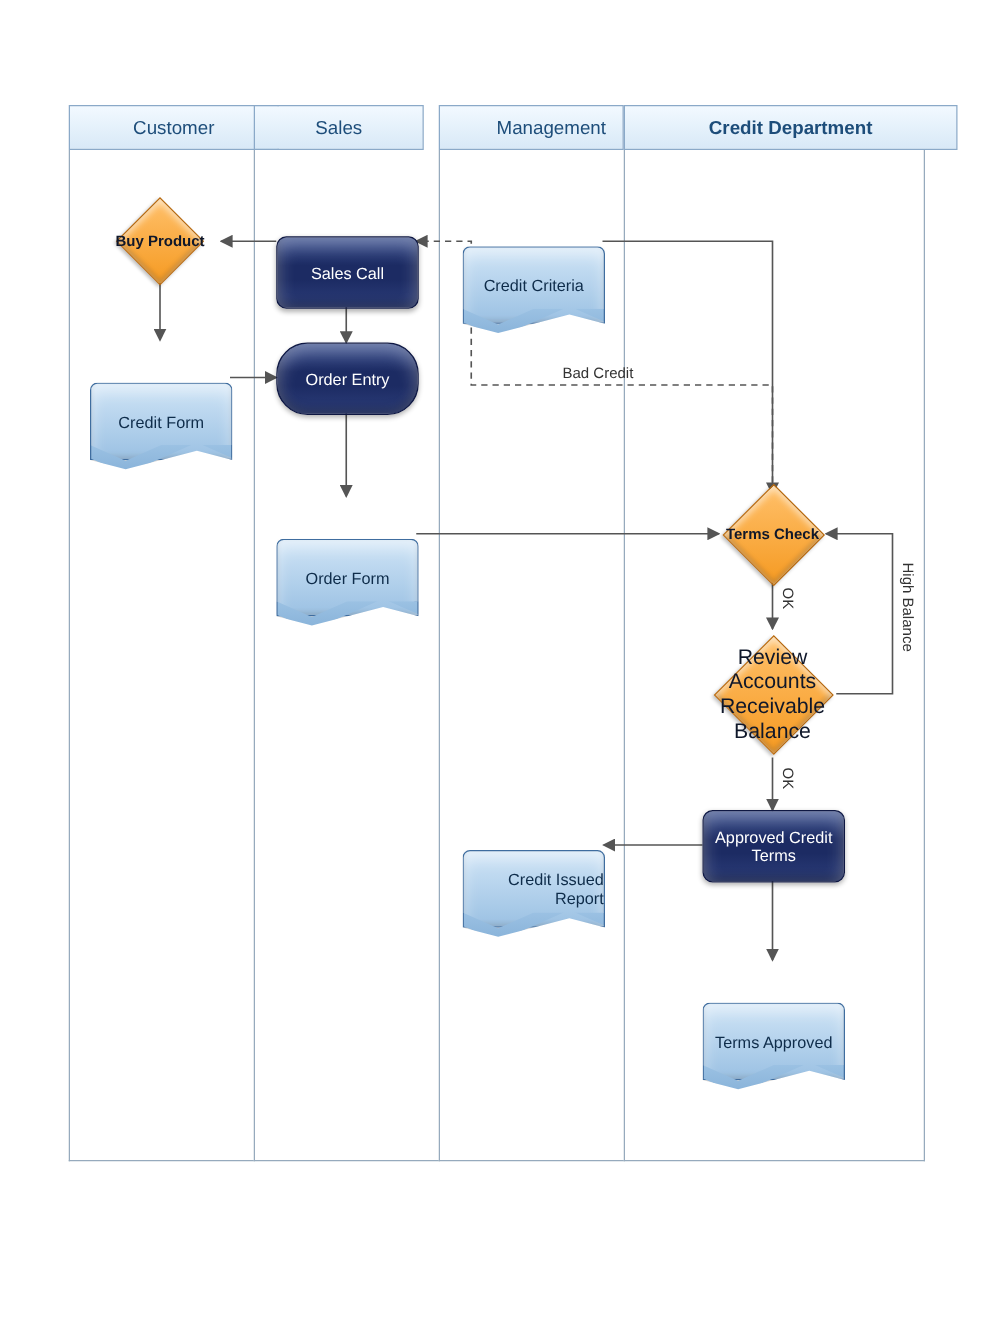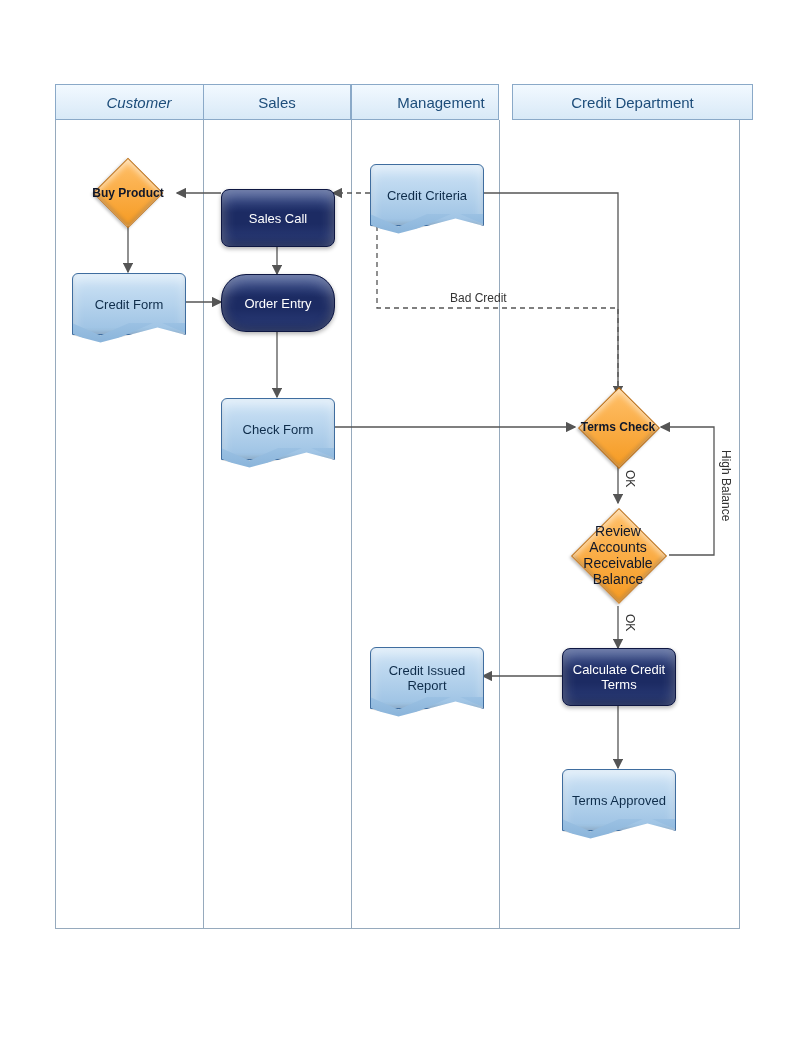--- a/index.html
+++ b/index.html
@@ -52,28 +52,29 @@
   }
   .doc-box {
     position: absolute;
     width: 112px;
     height: 60px;
     background: linear-gradient(#cfe4f6, #9bc1e3);
     border: 1px solid #3f6d9f;
     border-radius: 6px 6px 0 0;
     color: #0e2c4a;
     font-size: 13px;
-    text-align: center;
+    text-align: right;
     display: flex;
     align-items: center;
     justify-content: center;
     box-shadow: inset 0 6px 12px rgba(255,255,255,0.5),
                 inset 0 -2px 4px rgba(0,0,0,0.15),
                 0 2px 3px rgba(0,0,0,0.2);
     clip-path: polygon(0 0, 100% 0, 100% 100%, 75% 88%, 50% 100%, 25% 112%, 0 100%);
+    margin-top: 33px;
   }
   .doc-box::after{
     content:"";
     position:absolute;
     left:-1px; right:-1px; bottom:-10px; height:20px;
     background: linear-gradient(#9bc1e3,#8ab4da);
     border:1px solid #3f6d9f;
     border-top:none;
     border-radius:0 0 6px 6px;
     clip-path: polygon(0 0, 25% 60%, 50% 0, 75% -60%, 100% 0, 100% 50%, 75% -10%, 50% 50%, 25% 110%, 0 50%);
@@ -106,24 +107,24 @@
   svg.arrows {
     position: absolute;
     left: 0; top: 0;
     width: 794px; height: 1056px;
     pointer-events: none;
   }
 </style>
 </head>
 <body>
 
-<div class="lane-header" style="left:55px; width:168px;font-style:italic;">Customer</div>
-<div class="lane-header" style="left:203px; width:148px;">Sales</div>
+<div class="lane-header" style="left:55px; width:168px;">Customer</div>
+<div class="lane-header" style="left:203px; width:136px;">Sales</div>
 <div class="lane-header" style="left:351px; width:148px;padding-left:32px;">Management</div>
-<div class="lane-header" style="left:512px; width:241px;">Credit Department</div>
+<div class="lane-header" style="left:499px; width:267px;font-weight:bold;">Credit Department</div>
 
 <div class="lane-body" style="left:55px; width:148px;"></div>
 <div class="lane-body" style="left:203px; width:148px;"></div>
 <div class="lane-body" style="left:351px; width:148px;"></div>
 <div class="lane-body" style="left:499px; width:241px; border-right:1px solid #96aabd;"></div>
 
 <svg class="arrows">
   <defs>
     <marker id="ah" markerWidth="8" markerHeight="8" refX="7" refY="4" orient="auto">
       <path d="M0,0 L8,4 L0,8 Z" fill="#555"></path>
@@ -159,32 +160,32 @@
 
 <div class="diamond" style="left:103px; top:168px; width:48px; height:48px;"></div>
 <div class="diamond-label" style="left:78px; top:178px; width:100px; height:30px; font-size:12px; font-weight:600;">Buy Product</div>
 
 <div class="doc-box" style="left:72px; top:273px;">Credit Form</div>
 
 <div class="proc-box" style="left:221px; top:165px;margin-top:24px;">Sales Call</div>
 
 <div class="proc-box" style="left:221px; top:274px;border-radius:25px;">Order Entry</div>
 
-<div class="doc-box" style="left:221px; top:398px;">Check Form</div>
+<div class="doc-box" style="left:221px; top:398px;">Order Form</div>
 
 <div class="doc-box" style="left:370px; top:164px;">Credit Criteria</div>
 
 <div class="doc-box" style="left:370px; top:647px;">Credit Issued Report</div>
 
 <div class="diamond" style="left:590px; top:399px; width:56px; height:56px;"></div>
 <div class="diamond-label" style="left:566px; top:410px; width:104px; height:34px; font-size:12px; font-weight:600;">Terms Check</div>
 
 <div class="diamond" style="left:585px; top:522px; width:66px; height:66px;"></div>
-<div class="diamond-label" style="left:570px; top:523px; width:96px; height:64px; font-size:14px; line-height:1.15;">Review Accounts Receivable Balance</div>
+<div class="diamond-label" style="left:570px; top:523px; width:96px; height:64px; font-size:17px; line-height:1.15;">Review Accounts Receivable Balance</div>
 
-<div class="proc-box" style="left:562px; top:648px;">Calculate Credit Terms</div>
+<div class="proc-box" style="left:562px; top:648px;">Approved Credit Terms</div>
 
 <div class="doc-box" style="left:562px; top:769px;">Terms Approved</div>
 
 <div class="edge-label" style="left:450px; top:291px;">Bad Credit</div>
 <div class="edge-label" style="left:623px; top:470px; writing-mode:vertical-rl;">OK</div>
 <div class="edge-label" style="left:623px; top:614px; writing-mode:vertical-rl;">OK</div>
 <div class="edge-label" style="left:719px; top:450px; writing-mode:vertical-rl;">High Balance</div>
 
 </body></html>

